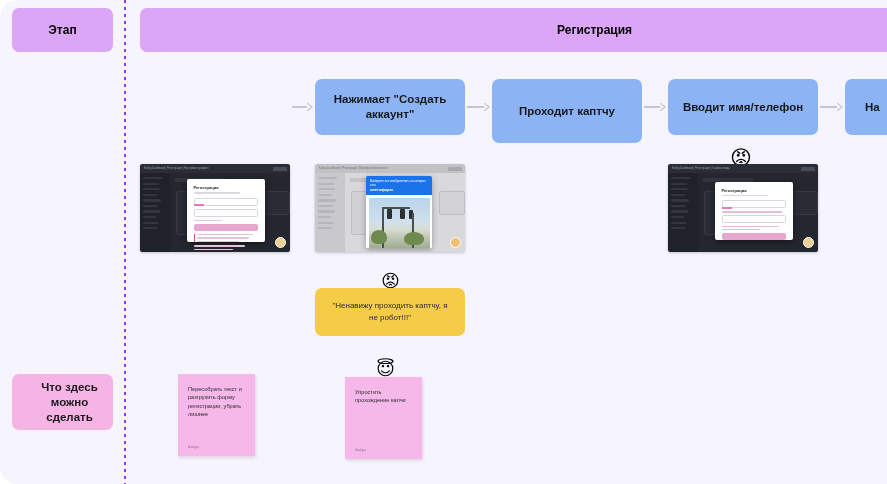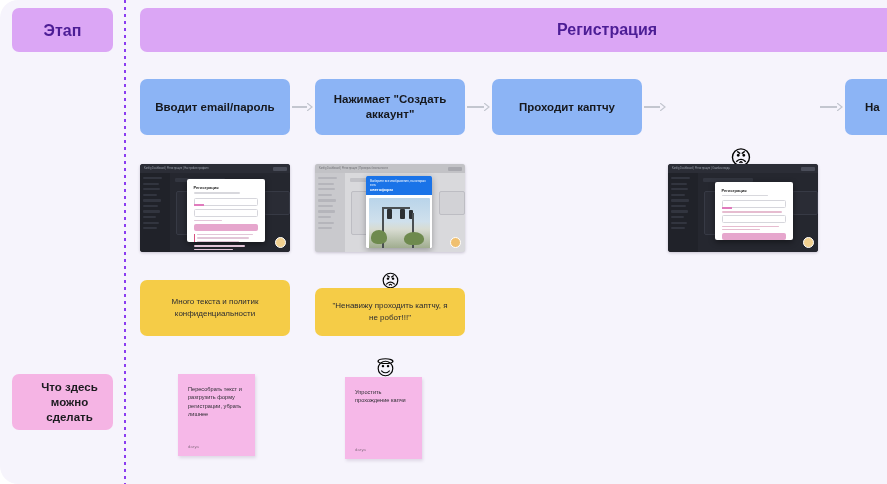--- a/index.html
+++ b/index.html
@@ -36,21 +36,21 @@
   .lbl-stage{background:#dba6f5;}
   .lbl-blue{background:#8cb4f5;}
   .lbl-yellow{background:#f5cc47;}
   .lbl-pink{background:#f5b4e4;}
 
   .label-card{
     font-size:11.5px;font-weight:bold;color:#1b1b1f;line-height:15px;
     padding:4px 8px;
   }
   .header-band{
-    font-size:16px;font-weight:bold;color:#4c1d95;
+    font-size:12px;font-weight:bold;color:#000000;
   }
   .step-card{
     font-size:11.5px;font-weight:bold;color:#16181d;line-height:15px;
     padding:4px 10px;
   }
   .pain-card{
     font-size:8px;color:#2c2c31;line-height:12px;padding:6px 12px;font-weight:normal;
   }
 
   
@@ -199,28 +199,28 @@
 
 
   <div class="card lbl-pink label-card" style="left:12px;top:374px;width:101px;height:56px;padding-left:22px;">
     <span>Что здесь можно сделать</span>
   </div>
 
   <div class="card lbl-stage header-band" style="left:140px;top:8px;width:880px;height:44px;border-radius:7px;justify-content:flex-start;">
     <span style="position:absolute;left:417px;">Регистрация</span>
   </div>
 
-  <div class="card lbl-blue step-card" style="left:140px;top:79px;width:150px;height:56px;">
-    <span>Вводит email/пароль</span>
-  </div>
   <div class="card lbl-blue step-card" style="left:315px;top:79px;width:150px;height:56px;">
     <span>Нажимает "Создать аккаунт"</span>
   </div>
-  <div class="card lbl-blue step-card" style="left:492px;top:79px;width:150px;height:56px;">
+  <div class="card lbl-blue step-card" style="left:492px;top:79px;width:150px;height:64px;">
     <span>Проходит каптчу</span>
+  </div>
+  <div class="card lbl-blue step-card" style="left:668px;top:79px;width:150px;height:56px;">
+    <span>Вводит имя/телефон</span>
   </div>
   <div class="card lbl-blue step-card" style="left:845px;top:79px;width:150px;height:56px;justify-content:flex-start;padding-left:20px;">
     <span>На</span>
   </div>
 
   <div class="arrow" style="left:292px;width:21px;">
     <div class="shaft"></div>
     <svg class="headsvg" width="6" height="8" viewBox="0 0 6 8">
         <path d="M0 0 L5 4 L0 8" fill="none" stroke="#c3c6cf" stroke-width="1.2"></path>
       </svg>
@@ -357,23 +357,20 @@
       <div class="m-field"></div>
       <div class="m-line" style="width:95%;background:#e6bcd0;"></div>
       <div class="m-field"></div>
       <div class="m-line" style="width:90%;background:#e6bcd0;"></div>
       <div class="m-line" style="width:60%;background:#e6bcd0;"></div>
       <div class="m-btn"></div>
     </div>
     <div class="avatar"></div>
   </div>
 
-  <div class="card lbl-yellow pain-card" style="left:140px;top:280px;width:150px;height:56px;">
-    <span>Много текста и политик конфиденциальности</span>
-  </div>
 
   <div class="emoji small" style="left:381px;top:272px;">😡</div>
   <div class="card lbl-yellow pain-card" style="left:315px;top:288px;width:150px;height:48px;">
     <span>"Ненавижу проходить каптчу, я не робот!!!"</span>
   </div>
 
   <div class="sticky" style="left:178px;top:374px;width:77px;height:82px;">
     <div class="note-text">Пересобрать текст и разгрузить форму регистрации, убрать лишнее</div>
     <div class="note-author">darya</div>
   </div>

